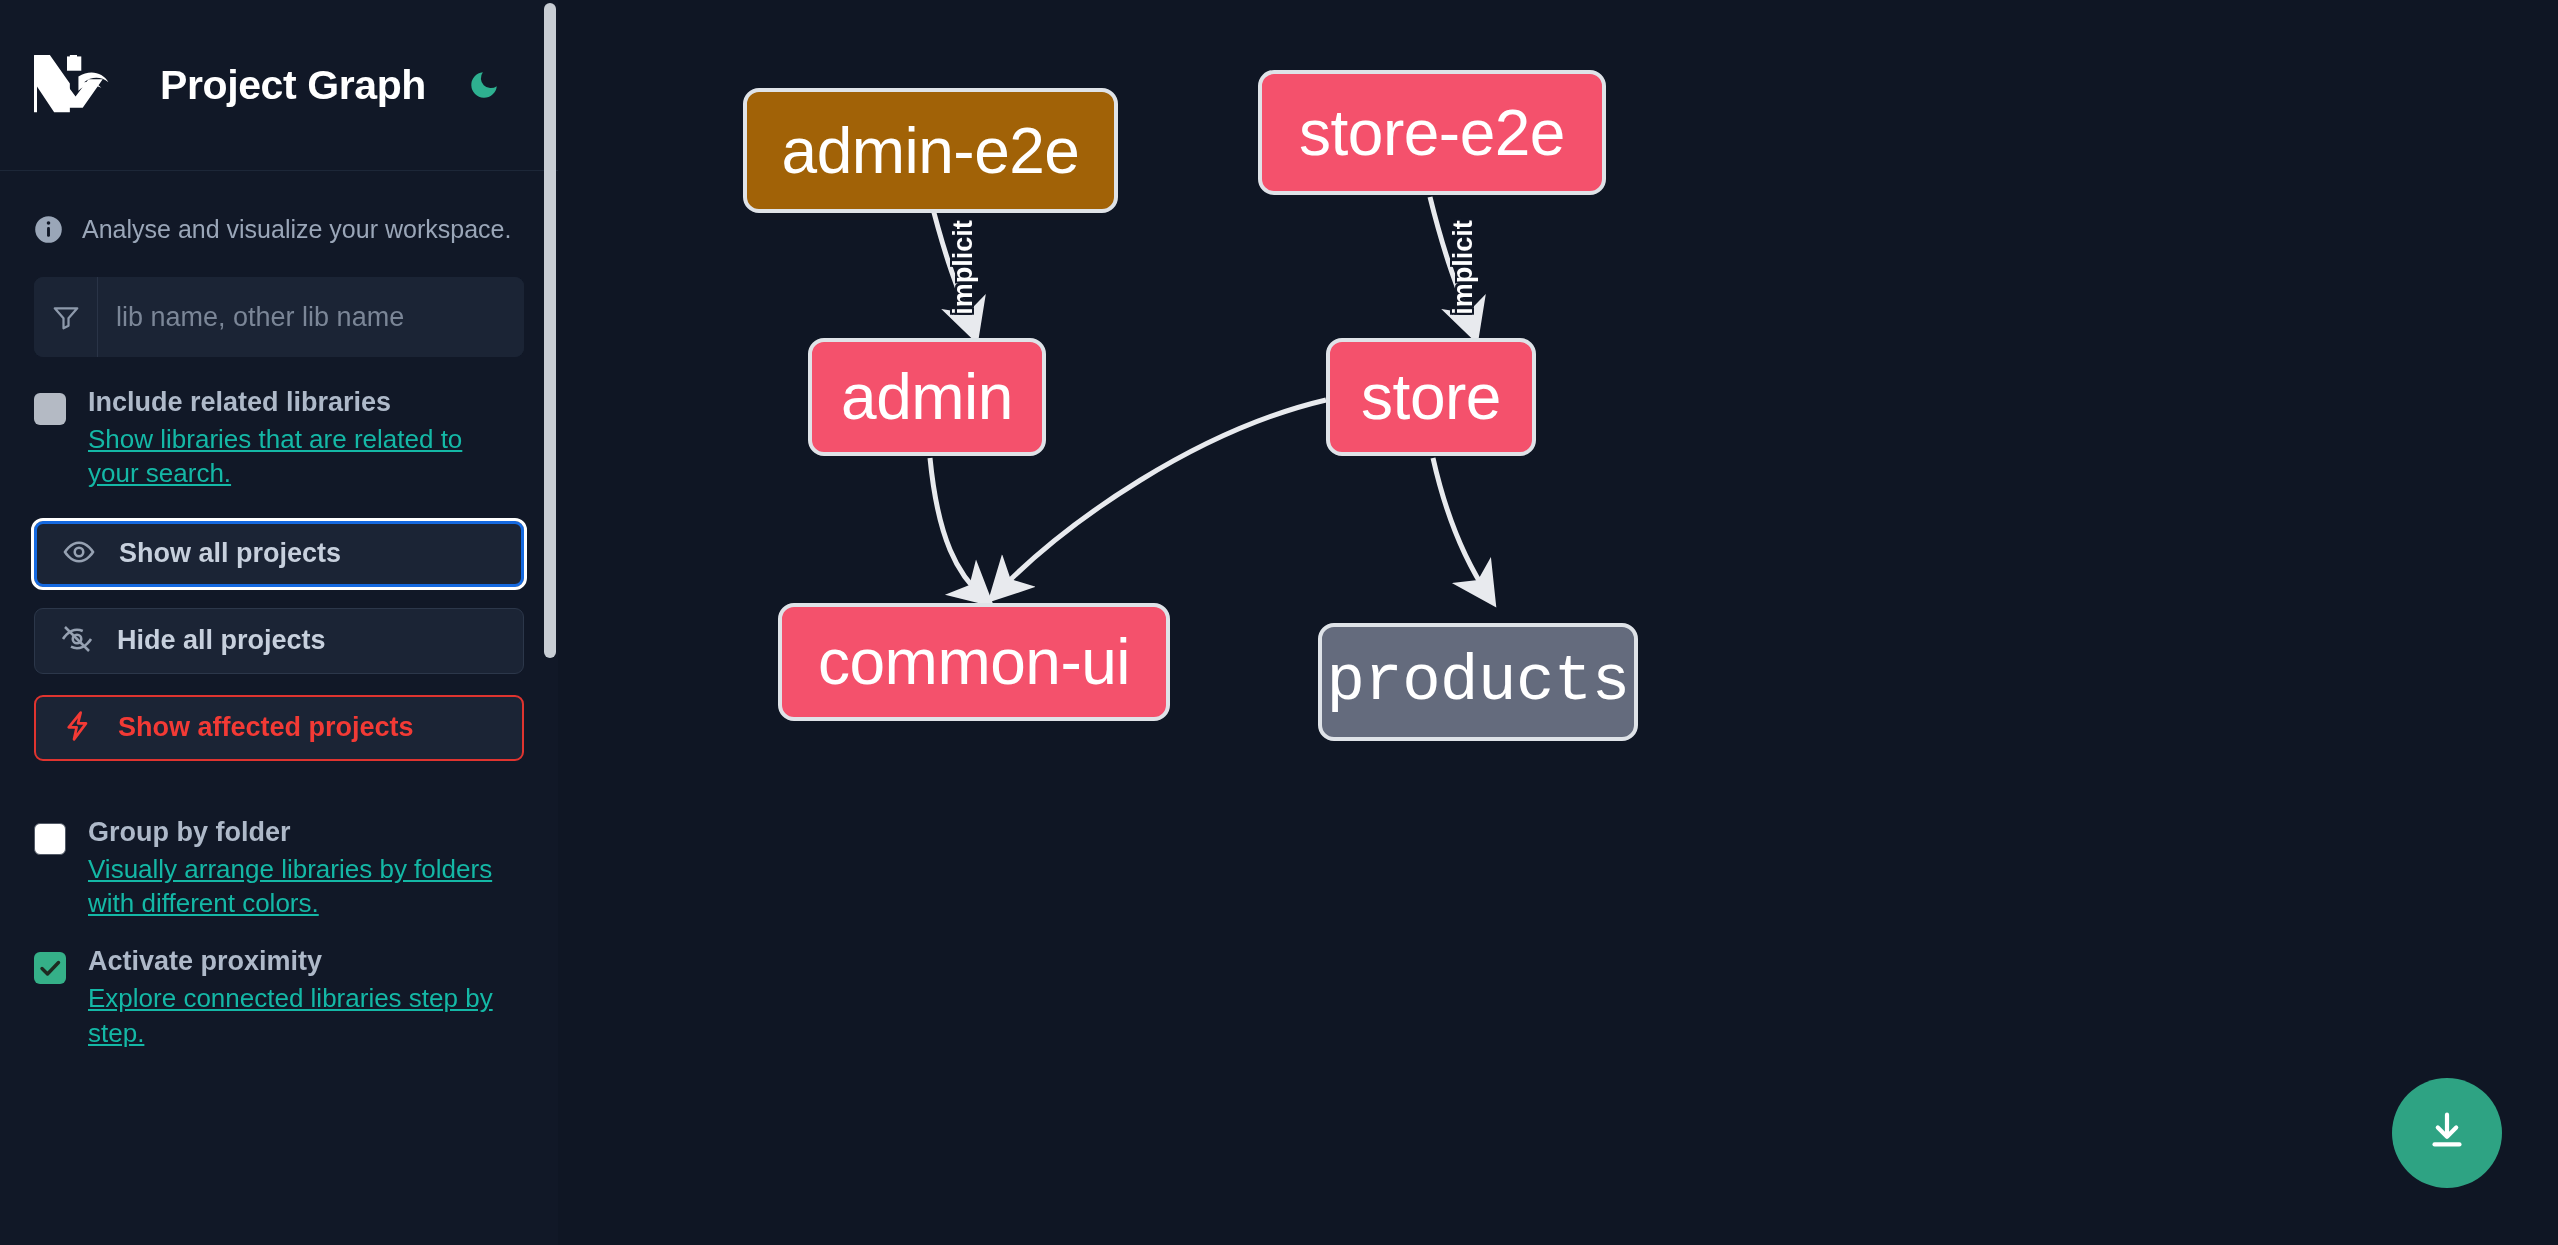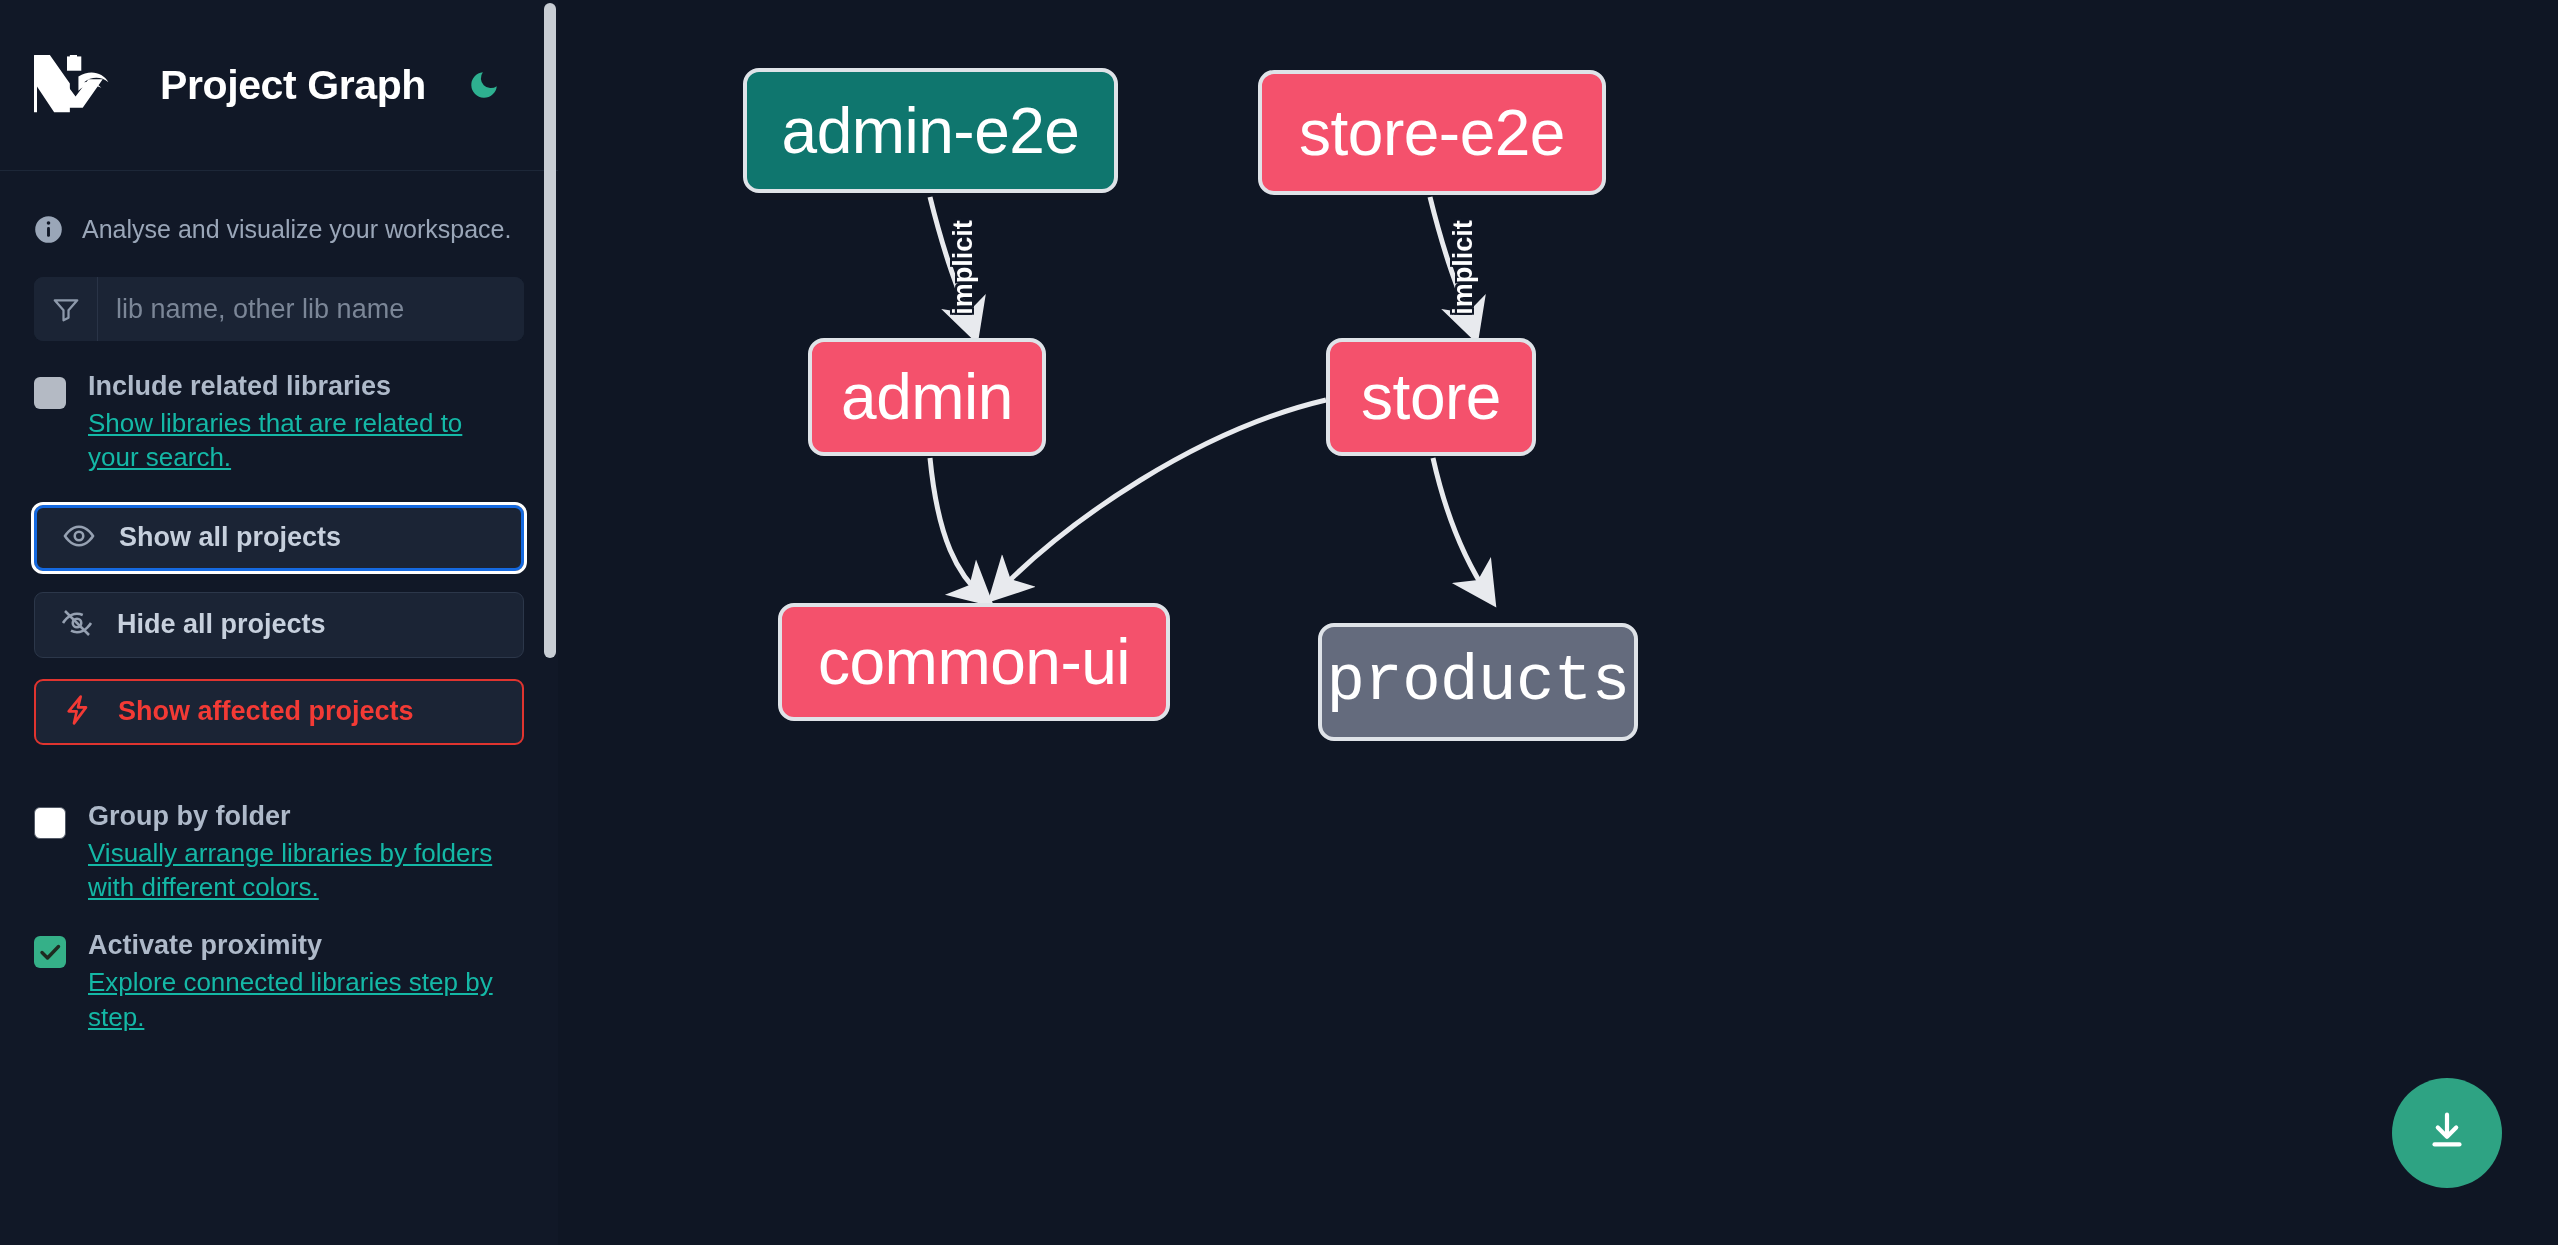--- a/index.html
+++ b/index.html
@@ -45,21 +45,21 @@
   .sb-info {
     display: flex; align-items: center; gap: 19px;
     padding: 30px 34px 0 34px;
     height: 86px;
   }
   .info-icon { width: 29px; height: 29px; flex: 0 0 29px; }
   .sb-info-text { color: #9aa6b8; font-size: 25px; white-space: nowrap; }
 
   .search-row {
     margin: 20px 34px 0 34px;
-    height: 64px;
+    height: 80px;
     display: flex;
     border-radius: 9px;
     overflow: hidden;
     background: #1b2435;
   }
   .search-icon-box {
     width: 64px; flex: 0 0 64px;
     display: flex; align-items: center; justify-content: center;
     background: #1b2435;
     border-right: 1px solid #2a3447;
@@ -304,21 +304,21 @@
       </defs>
       <g fill="none" stroke="#e8eaee" stroke-width="5" marker-end="url(#ah)">
         <path d="M 372,197 C 390,270 405,300 415,330"></path>
         <path d="M 872,197 C 890,270 905,300 915,330"></path>
         <path d="M 372,458 C 380,540 400,575 425,597"></path>
         <path d="M 768,400 C 640,430 510,520 440,592"></path>
         <path d="M 875,458 C 890,525 910,565 930,595"></path>
       </g>
     </svg>
 
-    <div class="gnode" style="left:185px;top:68px;width:375px;height:125px;background:#0f766e;">
+    <div class="gnode" style="left:185px;top:88px;width:375px;height:125px;background:#a16207;">
       <span>admin-e2e</span>
     </div>
     <div class="gnode" style="left:700px;top:70px;width:348px;height:125px;background:#F4516C;">
       <span>store-e2e</span>
     </div>
     <div class="gnode" style="left:250px;top:338px;width:238px;height:118px;background:#F4516C;">
       <span>admin</span>
     </div>
     <div class="gnode" style="left:768px;top:338px;width:210px;height:118px;background:#F4516C;">
       <span>store</span>

